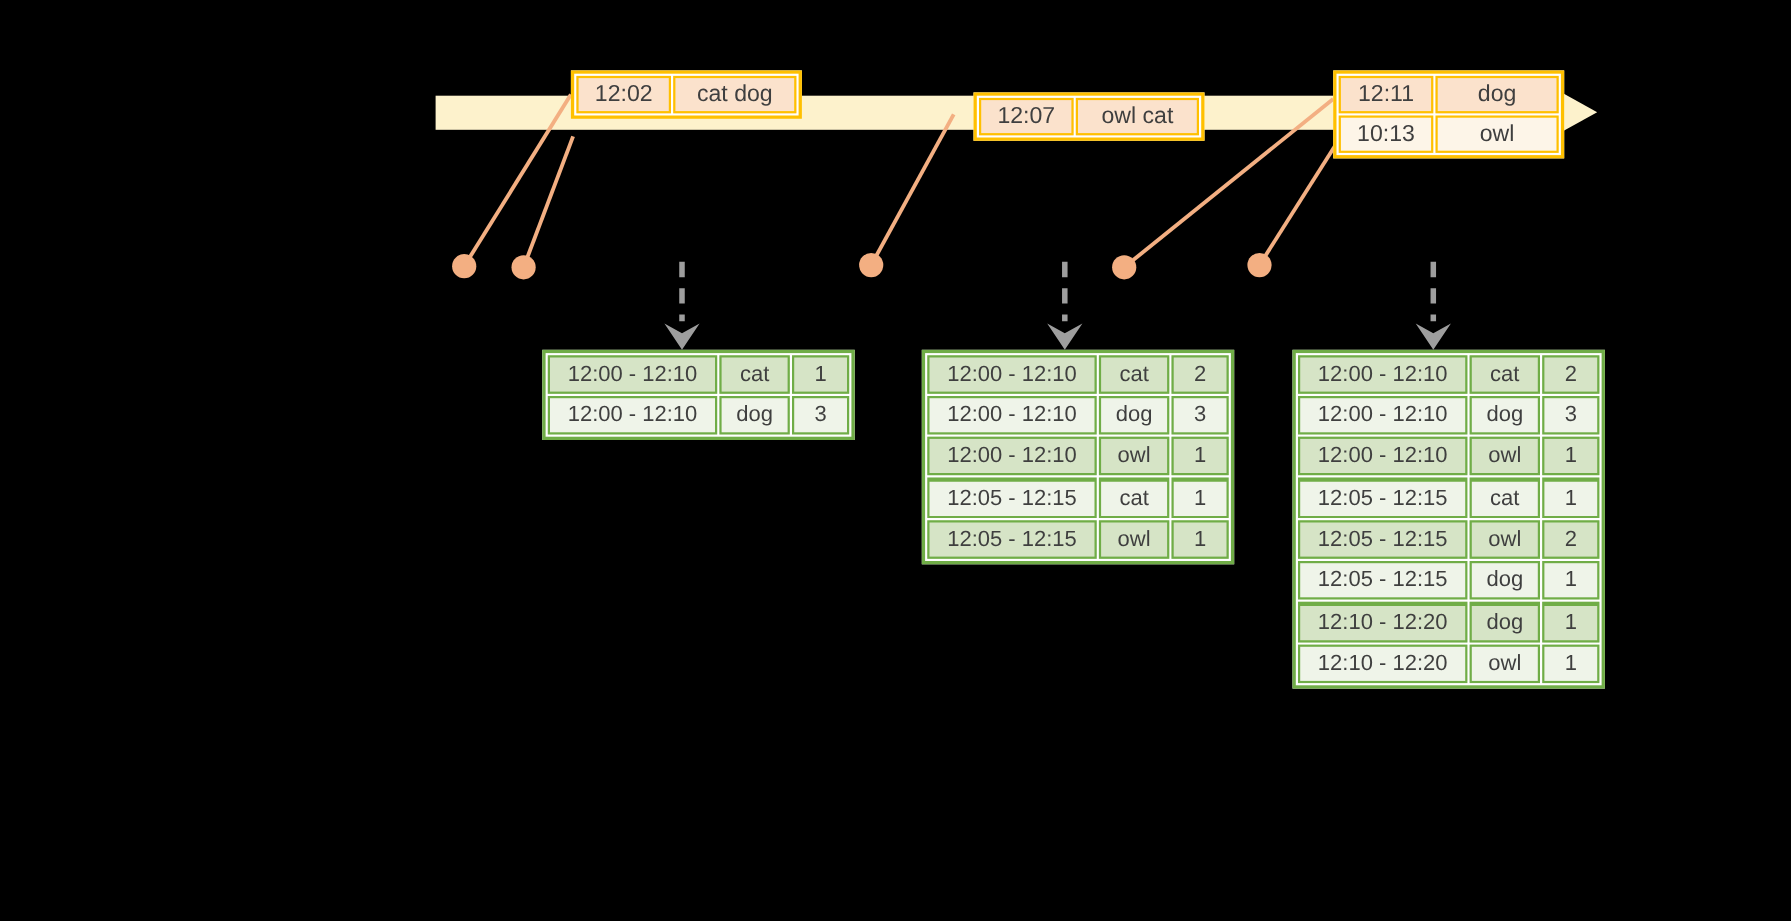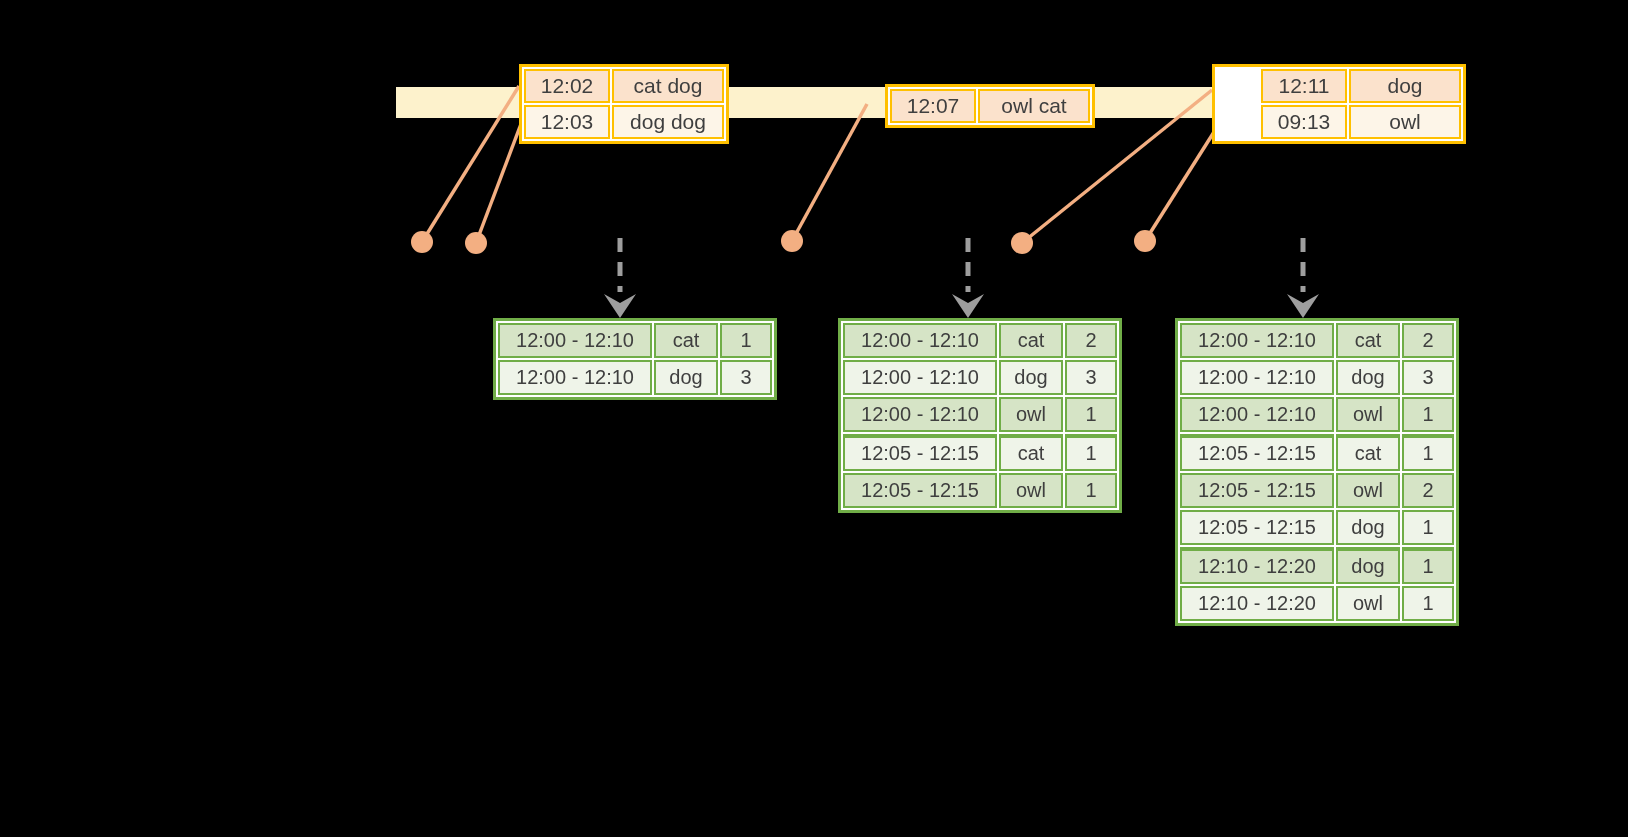--- a/index.html
+++ b/index.html
@@ -87,21 +87,21 @@
   }
   table.result-table tr:nth-child(odd) td{background:var(--result-row-a);}
   table.result-table tr:nth-child(even) td{background:var(--result-row-b);}
   table.result-table tr.group-start td{border-top-width:4px;}
   table.result-table td.col-window{width:142px;}
   table.result-table td.col-word{width:52px;}
   table.result-table td.col-count{width:40px;}
   
   #event-table-1{left:519px;top:64px;}
   #event-table-2{left:866px;top:84px;margin-left:19px;}
-  #event-table-3{left:1212px;top:64px;padding-left:44px;}
+  #event-table-3{left:1212px;top:64px;}
   #result-table-1{left:493px;top:318px;}
   #result-table-2{left:838px;top:318px;}
   #result-table-3{left:1175px;top:318px;}
 </style>
 </head>
 <body>
 
 <div class="canvas">
 
   <div class="band"></div>
@@ -137,44 +137,40 @@
       </g>
     </g>
   </svg>
 
   <table id="event-table-1" class="diagram-table event-table">
       <tbody>
         <tr>
           <td class="col-time">12:02</td>
           <td class="col-words">cat dog</td>
         </tr>
-        <tr>
-          <td class="col-time">12:03</td>
-          <td class="col-words">dog dog</td>
-        </tr>
       </tbody>
     </table>
 
   <table id="event-table-2" class="diagram-table event-table">
       <tbody>
         <tr>
           <td class="col-time">12:07</td>
           <td class="col-words">owl cat</td>
         </tr>
       </tbody>
     </table>
 
   <table id="event-table-3" class="diagram-table event-table">
       <tbody>
         <tr>
           <td class="col-time">12:11</td>
           <td class="col-words">dog</td>
         </tr>
         <tr>
-          <td class="col-time">09:13</td>
+          <td class="col-time">10:13</td>
           <td class="col-words">owl</td>
         </tr>
       </tbody>
     </table>
 
   <table id="result-table-1" class="diagram-table result-table">
       <tbody>
         <tr>
           <td class="col-window">12:00 - 12:10</td>
           <td class="col-word">cat</td>

